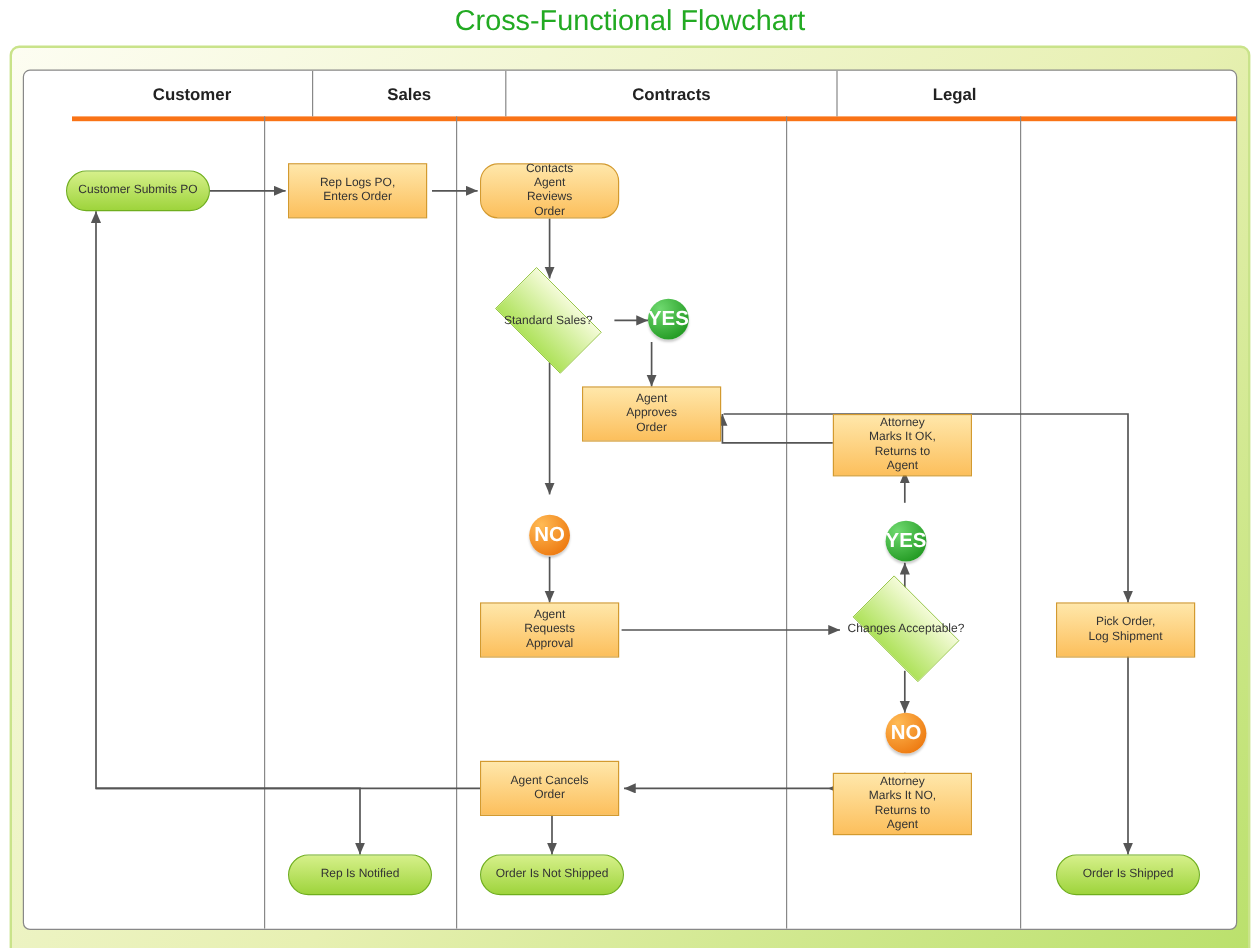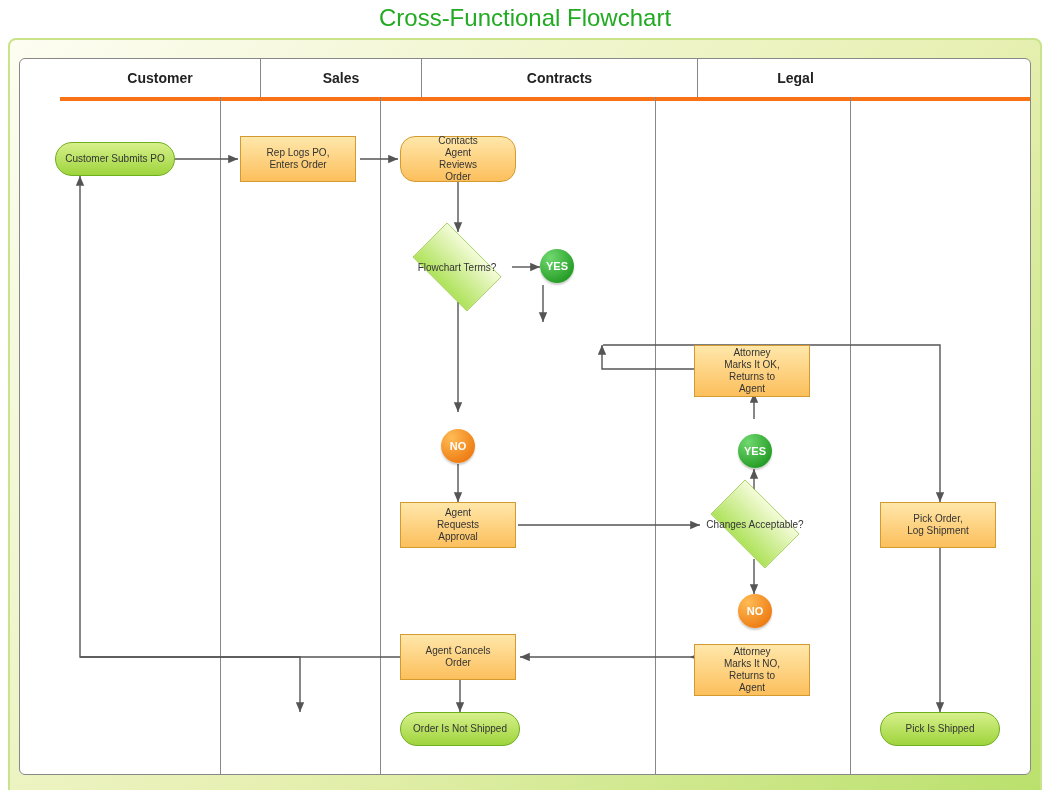--- a/index.html
+++ b/index.html
@@ -27,21 +27,21 @@
     justify-content:center;text-align:center;font-size:10px;color:#333;padding:0 6px;line-height:12px;}
   .proc{width:116px;height:46px;border:1px solid #d39a2f;
     background:linear-gradient(to bottom,#ffe7aa,#fcbf5c);display:flex;align-items:center;
     justify-content:center;text-align:center;font-size:10px;color:#333;padding:0 24px;line-height:12px;}
   .dec{width:110px;height:70px;position:absolute;}
   .dec .dia{position:absolute;inset:0;background:linear-gradient(to bottom,#f4fbd8,#aee25a);
     border:1px solid #8abf2f;transform:rotate(45deg) scale(.70,.70);}
   .dec .lab{position:absolute;inset:0;display:flex;align-items:center;justify-content:center;
     text-align:center;font-size:10px;color:#333;line-height:11px;}
   .yes,.no{width:34px;height:34px;border-radius:50%;display:flex;align-items:center;
-    justify-content:center;font-weight:bold;color:#fff;font-size:11px;
+    justify-content:center;font-weight:bold;color:#fff;font-size:17px;
     box-shadow:0 2px 2px rgba(0,0,0,.2);}
   .yes{background:radial-gradient(circle at 30% 25%,#6fd96f,#0f8a0f);}
   .no{background:radial-gradient(circle at 30% 25%,#ffbb55,#e96a00);}
 
   
   svg.arrows{position:absolute;left:0;top:38px;width:1010px;height:677px;pointer-events:none;}
 </style>
 </head>
 <body>
 
@@ -86,39 +86,41 @@
           <path d="M440,582 L440,615"></path>
           <path d="M380,560 L60,560 L60,79"></path>
           <path d="M60,560 L280,560 L280,615"></path>
           <path d="M920,450 L920,615"></path>
         </g>
       </svg>
 
       <div class="node term" style="left:35px;top:83px;">Customer Submits PO</div>
 
       <div class="node proc" style="left:220px;top:77px;">Rep Logs PO, Enters Order</div>
+      <div class="node term" style="left:220px;top:653px;">Rep Is Notified</div>
 
       <div class="node proc" style="left:380px;top:77px;border-radius:15px;">Contacts Agent Reviews Order</div>
       <div class="dec" style="left:382px;top:173px;">
         <div class="dia"></div>
-          <div class="lab">Flowchart Terms?</div>
+          <div class="lab">Standard Sales?</div>
       </div>
       <div class="node yes" style="left:520px;top:190px;">YES</div>
+      <div class="node proc" style="left:465px;top:263px;">Agent Approves Order</div>
       <div class="node no" style="left:421px;top:370px;">NO</div>
       <div class="node proc" style="left:380px;top:575px;">Agent Cancels Order</div>
       <div class="node proc" style="left:380px;top:443px;">Agent Requests Approval</div>
       <div class="node term" style="left:380px;top:653px;">Order Is Not Shipped</div>
 
       <div class="node proc" style="left:674px;top:286px;height:52px;">Attorney Marks It OK, Returns to Agent</div>
       <div class="node yes" style="left:718px;top:375px;">YES</div>
       <div class="dec" style="left:680px;top:430px;">
         <div class="dia"></div>
           <div class="lab">Changes Acceptable?</div>
       </div>
       <div class="node no" style="left:718px;top:535px;">NO</div>
       <div class="node proc" style="left:674px;top:585px;height:52px;">Attorney Marks It NO, Returns to Agent</div>
 
       <div class="node proc" style="left:860px;top:443px;">Pick Order, Log Shipment</div>
-      <div class="node term" style="left:860px;top:653px;">Pick Is Shipped</div>
+      <div class="node term" style="left:860px;top:653px;">Order Is Shipped</div>
 
     </div>
   </div>
 </div>
 
 </body></html>

